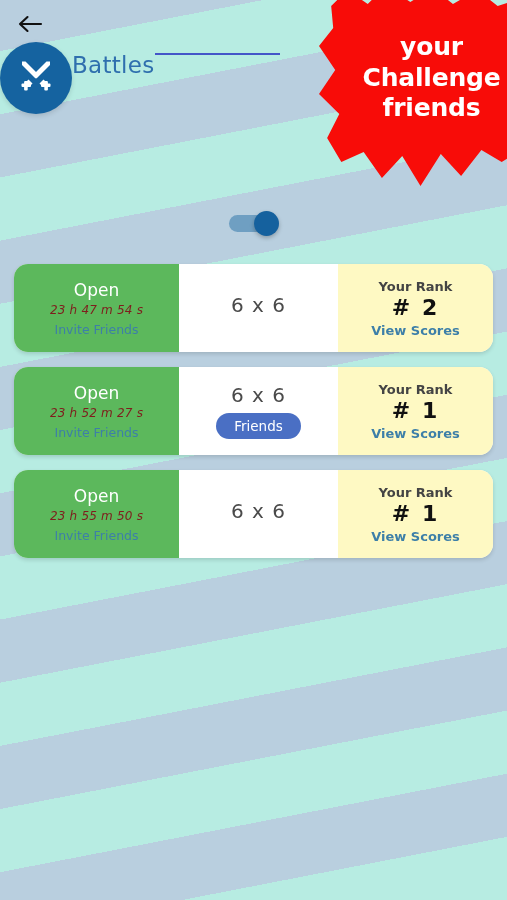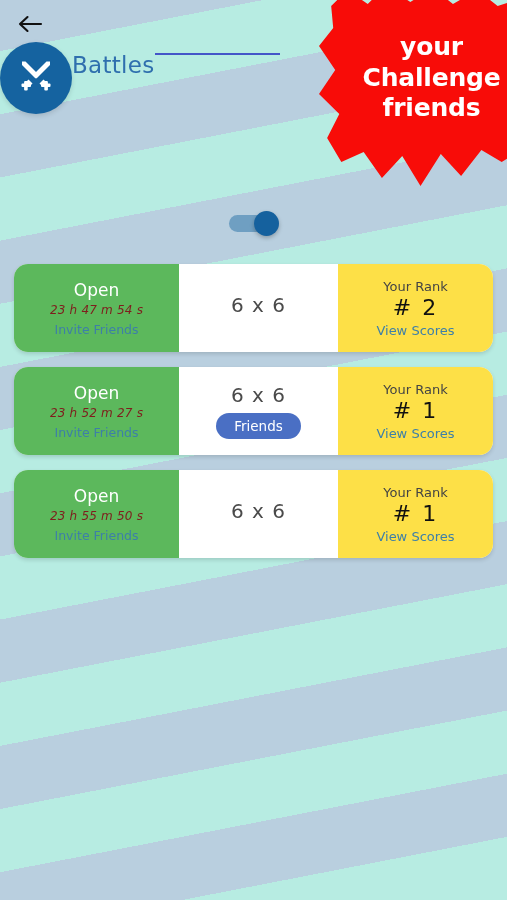--- a/index.html
+++ b/index.html
@@ -164,23 +164,23 @@
     padding:5px 18px;
     border-radius:14px;
     color:#ffffff;
     font-size:13.5px;
     text-align:center;
     cursor:pointer;
   }
 
   .card-right {
     width:155px;
-    background:#fde047;
+    background:#fef9c3;
     display:flex; flex-direction:column;
-    align-items:center; justify-content:center;
+    align-items:center; justify-content:center;font-weight:bold;
   }
   .rank-label {
     color:#444444;
     font-size:13px;
     margin-bottom:1px;
   }
   .rank-value {
     color:#111111;
     font-size:22px;
     letter-spacing:2px;

